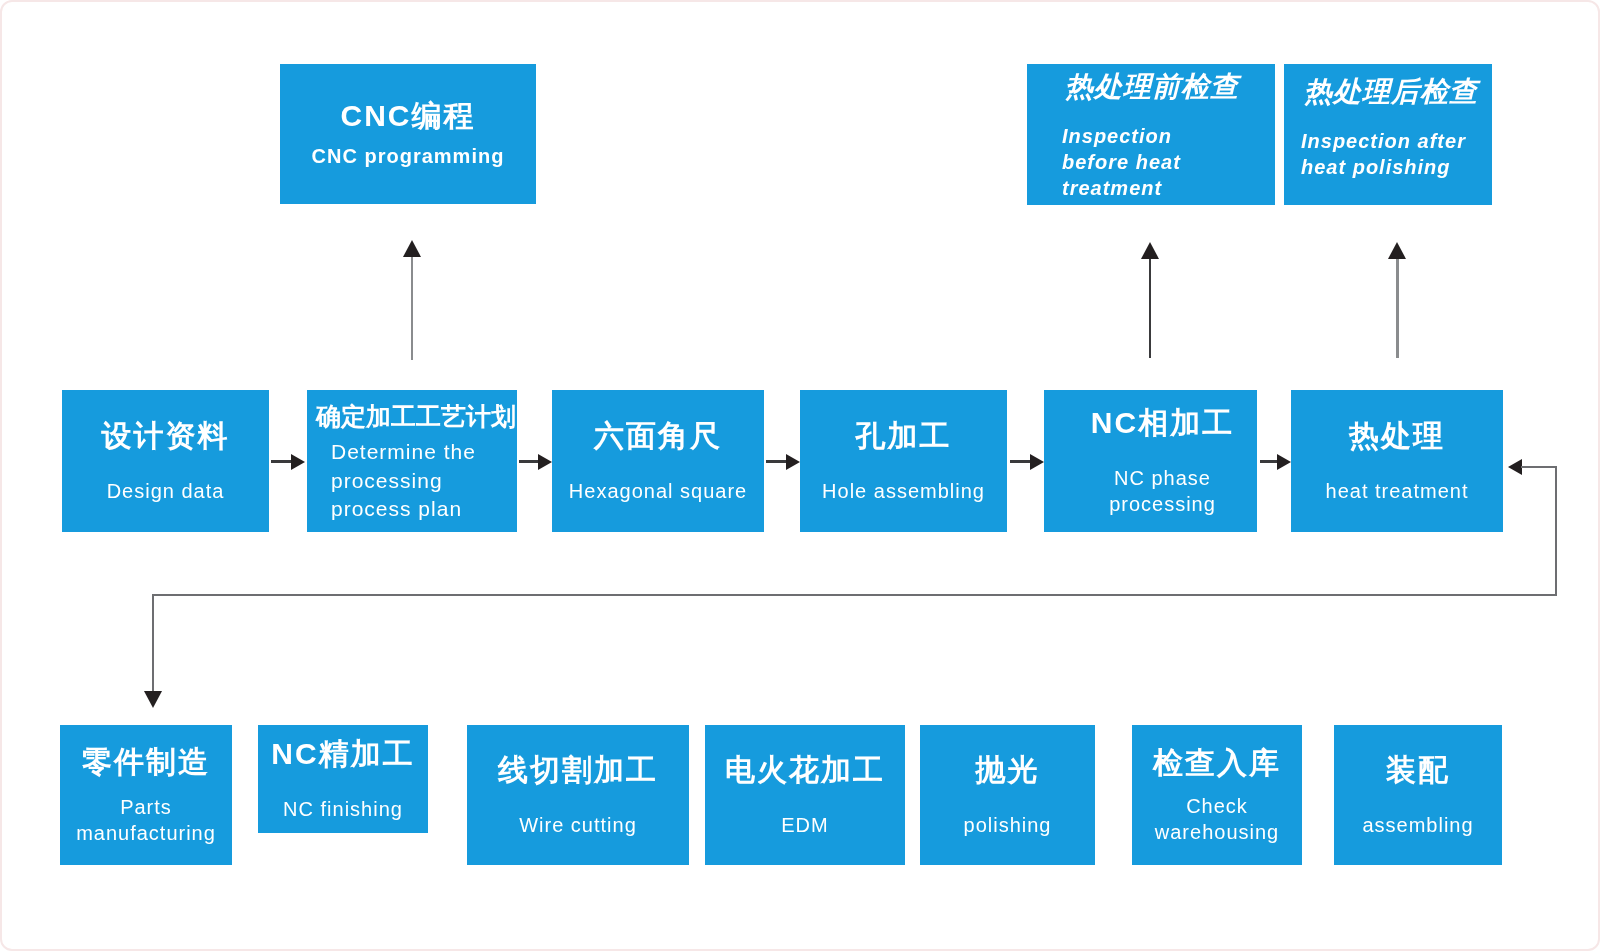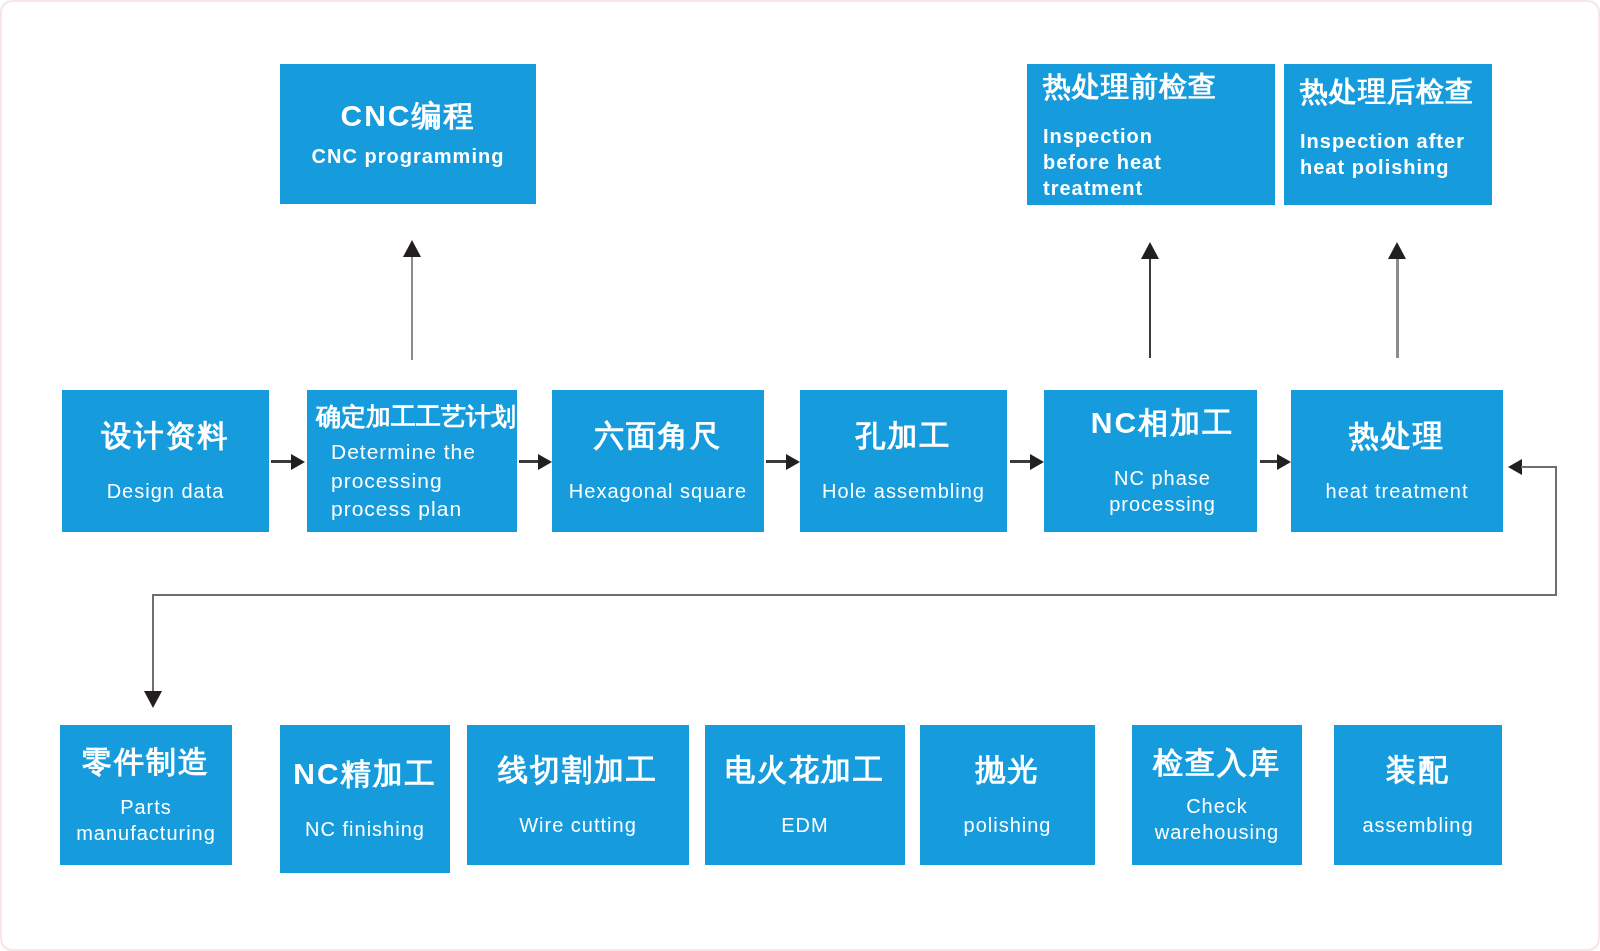--- a/index.html
+++ b/index.html
@@ -39,22 +39,23 @@
   .en {
     font-size: 20px;
     font-weight: 400;
     letter-spacing: 1px;
     line-height: 1.3;
   }
   .en.bold { font-weight: 700; }
   .gap22 { gap: 11px; }
   .gap26 { gap: 26px; }
   .leftalign {
-    align-items: flex-start;
+    align-items: center;
     text-align: left;
+    font-style: italic;
   }
   
   .line {
     position: absolute;
     background: #6d6e71;
   }
   .shaft-gray { background: #8a8c8e; }
   .shaft-dark { background: #3a3a3c; }
   
   .head {
@@ -131,21 +132,21 @@
   <div class="box gap26" style="left:1289px; top:388px; width:212px; height:142px;">
     <div class="zh">热处理</div>
     <div class="en">heat treatment</div>
   </div>
 
   <div class="box" style="left:58px; top:723px; width:172px; height:140px; gap:16px;">
     <div class="zh">零件制造</div>
     <div class="en" style="width:150px;">Parts manufacturing</div>
   </div>
 
-  <div class="box gap26" style="left:278px; top:723px; width:170px; height:148px;text-align:center;">
+  <div class="box gap26" style="left:256px; top:723px; width:170px; height:108px;text-align:center;">
     <div class="zh">NC精加工</div>
     <div class="en">NC finishing</div>
   </div>
 
   <div class="box gap26" style="left:465px; top:723px; width:222px; height:140px;">
     <div class="zh">线切割加工</div>
     <div class="en">Wire cutting</div>
   </div>
 
   <div class="box gap26" style="left:703px; top:723px; width:200px; height:140px;">

